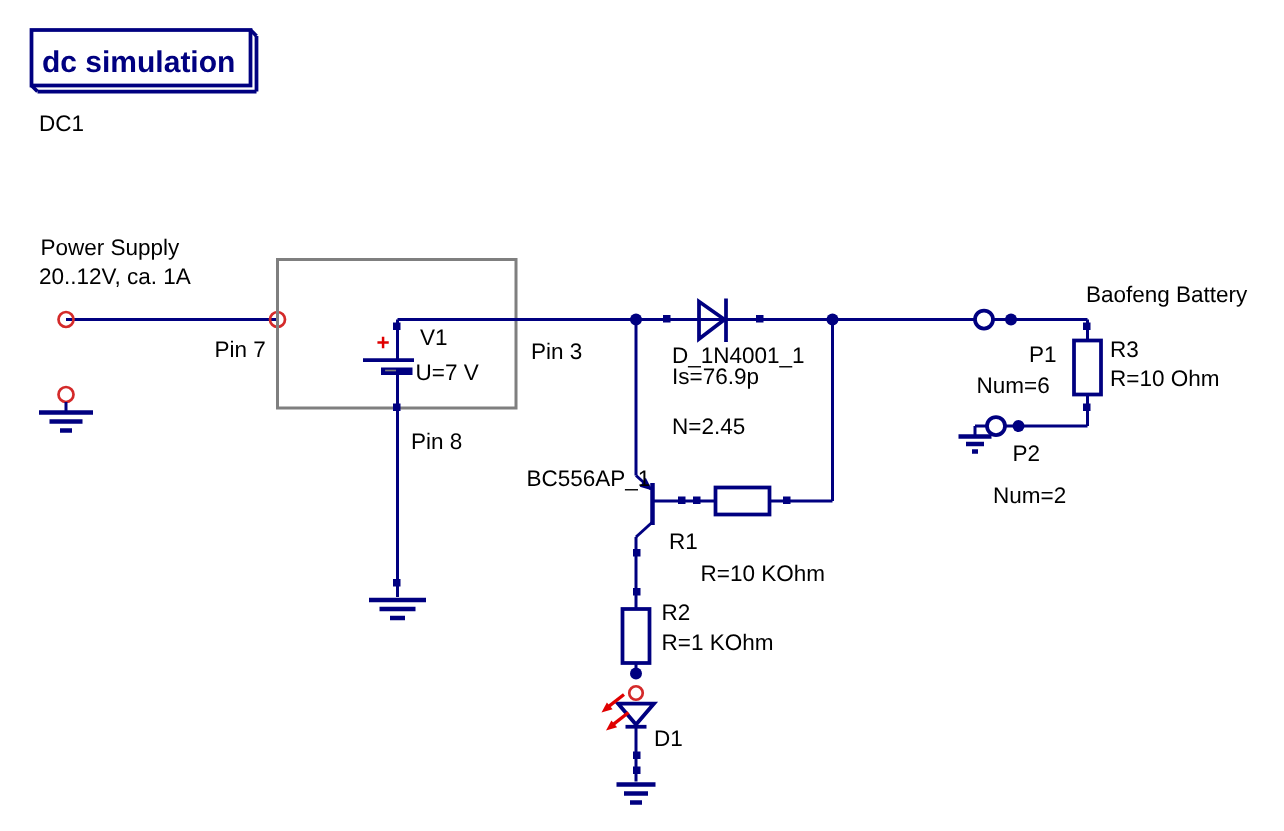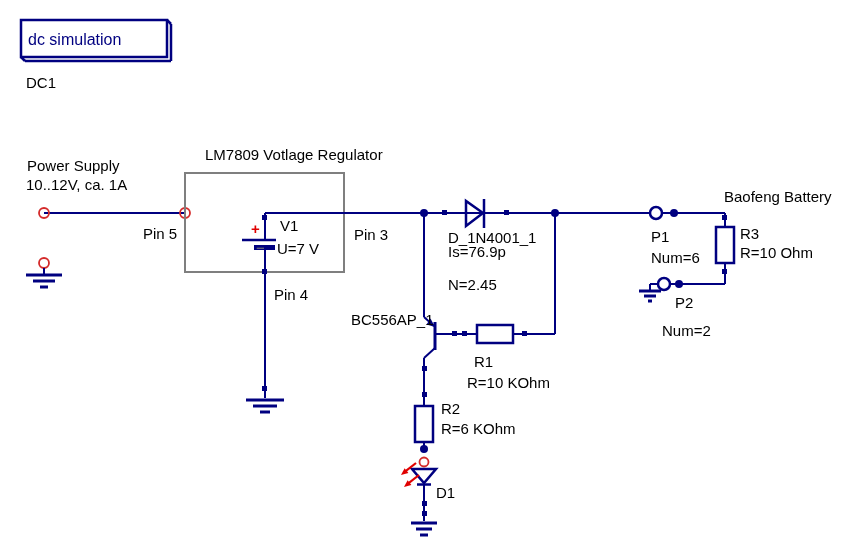--- a/index.html
+++ b/index.html
@@ -1,20 +1,20 @@
 <!DOCTYPE html>
 <html style="--wire: #000080; --sim: #000080; --text: #000000; --gray: #7f7f7f; --open-node: #d42a2a; --led-arrow: #e00000;"><head>
 <meta charset="utf-8">
 <style>
   html,body{margin:0;padding:0;background:#fff;}
   #canvas{position:relative;width:856px;height:554px;background:#fff;overflow:hidden;
           font-family:"Liberation Sans","DejaVu Sans",sans-serif;}
   #schematic-svg{position:absolute;left:0;top:0;}
   .lbl{position:absolute;font-size:15px;color:var(--text);white-space:nowrap;line-height:1.1;}
-  .sim-title{font-size:16px;font-weight:normal;color:var(--sim);text-align:center;}
+  .sim-title{font-size:20px;font-weight:bold;color:var(--sim);text-align:center;}
   .red{color:var(--led-arrow);font-weight:bold;}
   .gray{color:var(--gray);}
   .wire{stroke:var(--wire);stroke-width:2;fill:none;}
   .sym{stroke:var(--wire);stroke-width:2.5;fill:none;}
   .sym3{stroke:var(--wire);stroke-width:3;fill:none;}
   .symw{stroke:var(--wire);stroke-width:2.5;fill:#fff;}
   .navyfill{fill:var(--wire);stroke:none;}
   .boxgray{stroke:var(--gray);stroke-width:2;fill:none;}
   .simbox{stroke:var(--sim);stroke-width:2.5;fill:none;}
   .simline{stroke:var(--sim);stroke-width:2.5;fill:none;}
@@ -159,49 +159,48 @@
     <line x1="639" y1="291" x2="661" y2="291" class="sym3"></line>
     <line x1="644" y1="296" x2="656" y2="296" class="sym3"></line>
     <line x1="648" y1="301" x2="652" y2="301" class="sym3"></line>
   </g>
 </svg>
 
   <div class="lbl sim-title" style="left:28px;top:31px">dc simulation</div>
   <div class="lbl" style="left:26px;top:75px">DC1</div>
 
   <div class="lbl" style="left:27px;top:158px">Power Supply</div>
-  <div class="lbl" style="left:26px;top:177px">10..12V, ca. 1A</div>
-
-  <div class="lbl" style="left:205px;top:147px">LM7809 Votlage Regulator</div>
-  <div class="lbl" style="left:143px;top:226px">Pin 5</div>
-  <div class="lbl" style="left:274px;top:287px">Pin 4</div>
+  <div class="lbl" style="left:26px;top:177px">20..12V, ca. 1A</div>
+
+  <div class="lbl" style="left:143px;top:226px">Pin 7</div>
+  <div class="lbl" style="left:274px;top:287px">Pin 8</div>
   <div class="lbl" style="left:354px;top:227px">Pin 3</div>
 
   <div class="lbl red" style="left:251px;top:221px">+</div>
   <div class="lbl" style="left:280px;top:218px">V1</div>
   <div class="lbl gray" style="left:256px;top:240px">−</div>
   <div class="lbl" style="left:277px;top:241px">U=7 V</div>
 
   <div class="lbl" style="left:448px;top:230px">D_1N4001_1</div>
   <div class="lbl" style="left:448px;top:244px">Is=76.9p</div>
   <div class="lbl" style="left:448px;top:277px">N=2.45</div>
 
   <div class="lbl" style="left:351px;top:312px">BC556AP_1</div>
 
-  <div class="lbl" style="left:474px;top:354px">R1</div>
+  <div class="lbl" style="left:446px;top:354px">R1</div>
   <div class="lbl" style="left:467px;top:375px">R=10 KOhm</div>
 
   <div class="lbl" style="left:441px;top:401px">R2</div>
-  <div class="lbl" style="left:441px;top:421px">R=6 KOhm</div>
+  <div class="lbl" style="left:441px;top:421px">R=1 KOhm</div>
 
   <div class="lbl" style="left:436px;top:485px">D1</div>
 
   <div class="lbl" style="left:724px;top:189px">Baofeng Battery</div>
 
-  <div class="lbl" style="left:651px;top:229px">P1</div>
+  <div class="lbl" style="left:686px;top:229px">P1</div>
   <div class="lbl" style="left:651px;top:250px">Num=6</div>
   <div class="lbl" style="left:675px;top:295px">P2</div>
   <div class="lbl" style="left:662px;top:323px">Num=2</div>
 
   <div class="lbl" style="left:740px;top:226px">R3</div>
   <div class="lbl" style="left:740px;top:245px">R=10 Ohm</div>
 
 </div>
 
 </body></html>

